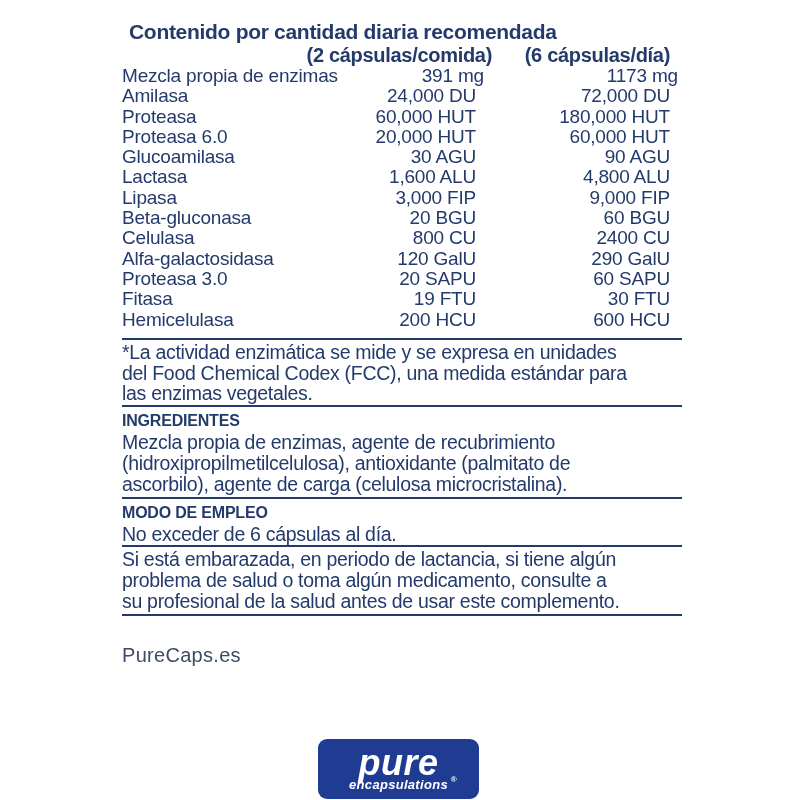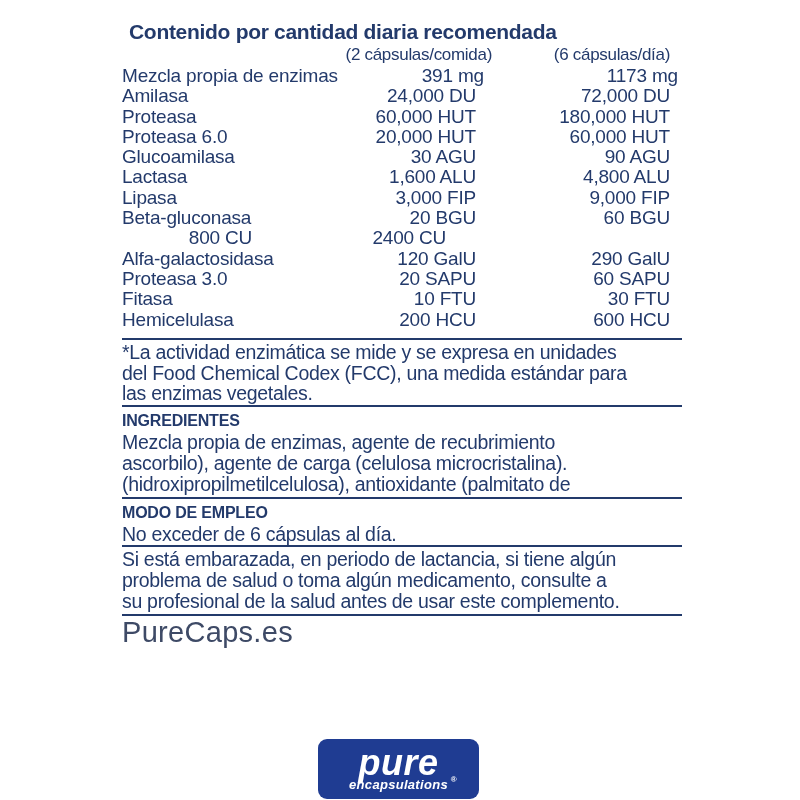--- a/index.html
+++ b/index.html
@@ -11,21 +11,21 @@
     position:relative;
     overflow:hidden;
   }
   .content { padding-top:20px; margin-left:122px; width:560px; }
 
   .title {
     font-weight:bold; font-size:21px; line-height:24px;
     letter-spacing:-0.3px; padding-left:7px; white-space:nowrap;
   }
 
-  .head-row { display:flex; font-weight:normal; font-size:17px; line-height:22px; letter-spacing:-0.3px; }
+  .head-row { display:flex; font-weight:bold; font-size:20px; line-height:22px; letter-spacing:-0.3px; }
   .head-col1 { flex:1 1 auto; text-align:right; white-space:nowrap; }
   .head-col2 { width:190px; flex:0 0 auto; text-align:right; padding-right:12px; white-space:nowrap; }
 
   .t-row { display:flex; font-size:19px; line-height:20.3px; letter-spacing:-0.2px;gap:16px; }
   .t-label { flex:1 1 auto; white-space:nowrap; }
   .t-col1 { width:130px; flex:0 0 auto; text-align:right; white-space:nowrap; }
   .t-col2 { width:190px; flex:0 0 auto; text-align:right; padding-right:12px; white-space:nowrap; }
 
   .rule { border-top:2px solid #233a6b; width:560px; }
   .rule-1 { margin-top:8px; }
@@ -34,21 +34,21 @@
   .rule-4 { margin-top:1px; }
   .rule-5 { margin-top:2px; }
 
   .para { font-size:19.5px; line-height:20.8px; letter-spacing:-0.3px; white-space:nowrap; }
   .footnote { margin-top:2px; }
   .section-heading { font-weight:bold; font-size:16px; line-height:22px; letter-spacing:-0.2px; margin-top:3px; }
   .body-lines { }
   .usage-lines { }
 
   .website {
-    margin-top:0; font-size:29px; line-height:32px;
+    margin-top:23px; font-size:20px; line-height:32px;
     font-weight:300; color:#3e4a66; letter-spacing:0.3px;
   }
 
   .logo {
     position:absolute; left:318px; top:739px;
     width:161px; height:60px;
     background:#1f3c92; border-radius:9px;
     display:flex; flex-direction:column; align-items:center; justify-content:center;
     color:#ffffff;
   }
@@ -110,36 +110,37 @@
       <div class="t-label">Lipasa</div>
       <div class="t-col1">3,000 FIP</div>
       <div class="t-col2">9,000 FIP</div>
     </div>
     <div class="t-row">
       <div class="t-label">Beta-gluconasa</div>
       <div class="t-col1">20 BGU</div>
       <div class="t-col2">60 BGU</div>
     </div>
     <div class="t-row">
+      <div class="t-label">Celulasa</div>
       <div class="t-col1">800 CU</div>
       <div class="t-col2">2400 CU</div>
     </div>
     <div class="t-row">
       <div class="t-label">Alfa-galactosidasa</div>
       <div class="t-col1">120 GalU</div>
       <div class="t-col2">290 GalU</div>
     </div>
     <div class="t-row">
       <div class="t-label">Proteasa 3.0</div>
       <div class="t-col1">20 SAPU</div>
       <div class="t-col2">60 SAPU</div>
     </div>
     <div class="t-row">
       <div class="t-label">Fitasa</div>
-      <div class="t-col1">10 FTU</div>
+      <div class="t-col1">19 FTU</div>
       <div class="t-col2">30 FTU</div>
     </div>
     <div class="t-row">
       <div class="t-label">Hemicelulasa</div>
       <div class="t-col1">200 HCU</div>
       <div class="t-col2">600 HCU</div>
     </div>
   </div>
 
   <div class="rule rule-1"></div>
@@ -148,22 +149,22 @@
     <div>*La actividad enzimática se mide y se expresa en unidades</div>
     <div>del Food Chemical Codex (FCC), una medida estándar para</div>
     <div>las enzimas vegetales.</div>
   </div>
 
   <div class="rule rule-2"></div>
 
   <div class="section-heading">INGREDIENTES</div>
   <div class="para body-lines">
     <div>Mezcla propia de enzimas, agente de recubrimiento</div>
+    <div>(hidroxipropilmetilcelulosa), antioxidante (palmitato de</div>
     <div>ascorbilo), agente de carga (celulosa microcristalina).</div>
-    <div>(hidroxipropilmetilcelulosa), antioxidante (palmitato de</div>
   </div>
 
   <div class="rule rule-3"></div>
 
   <div class="section-heading">MODO DE EMPLEO</div>
   <div class="para usage-lines">
     <div>No exceder de 6 cápsulas al día.</div>
   </div>
 
   <div class="rule rule-4"></div>

